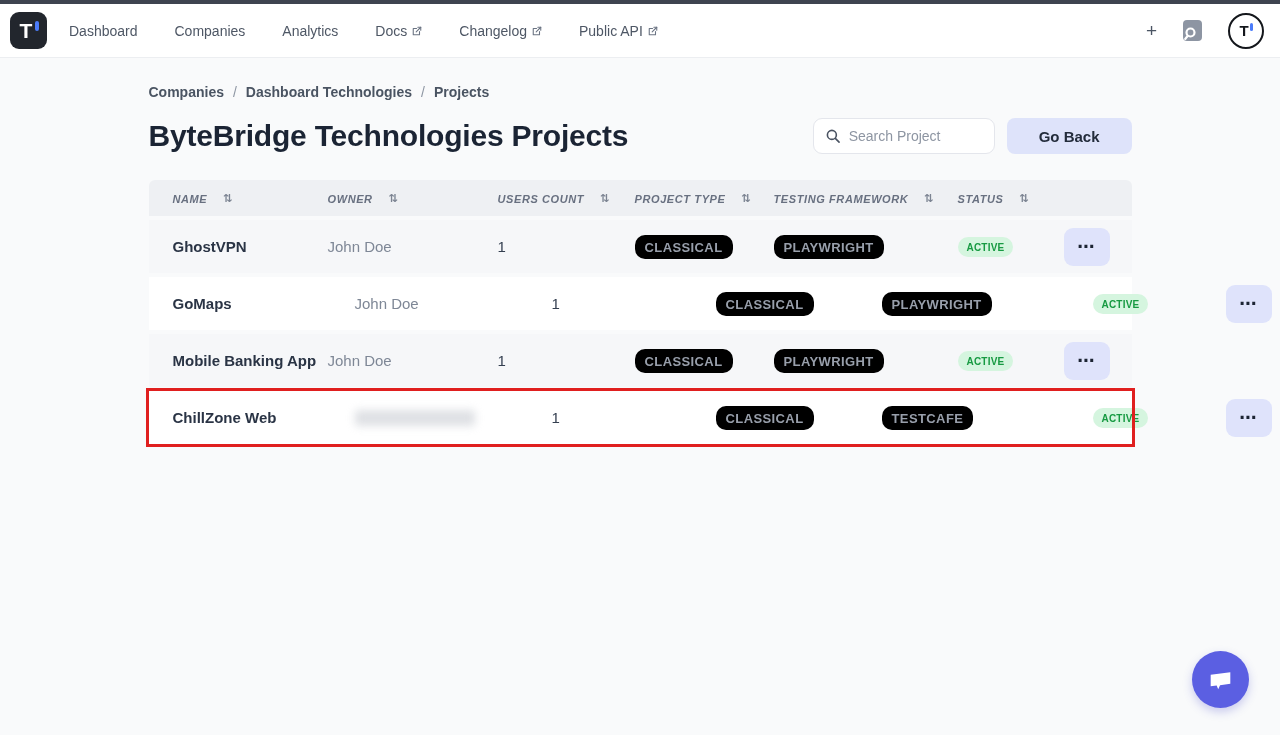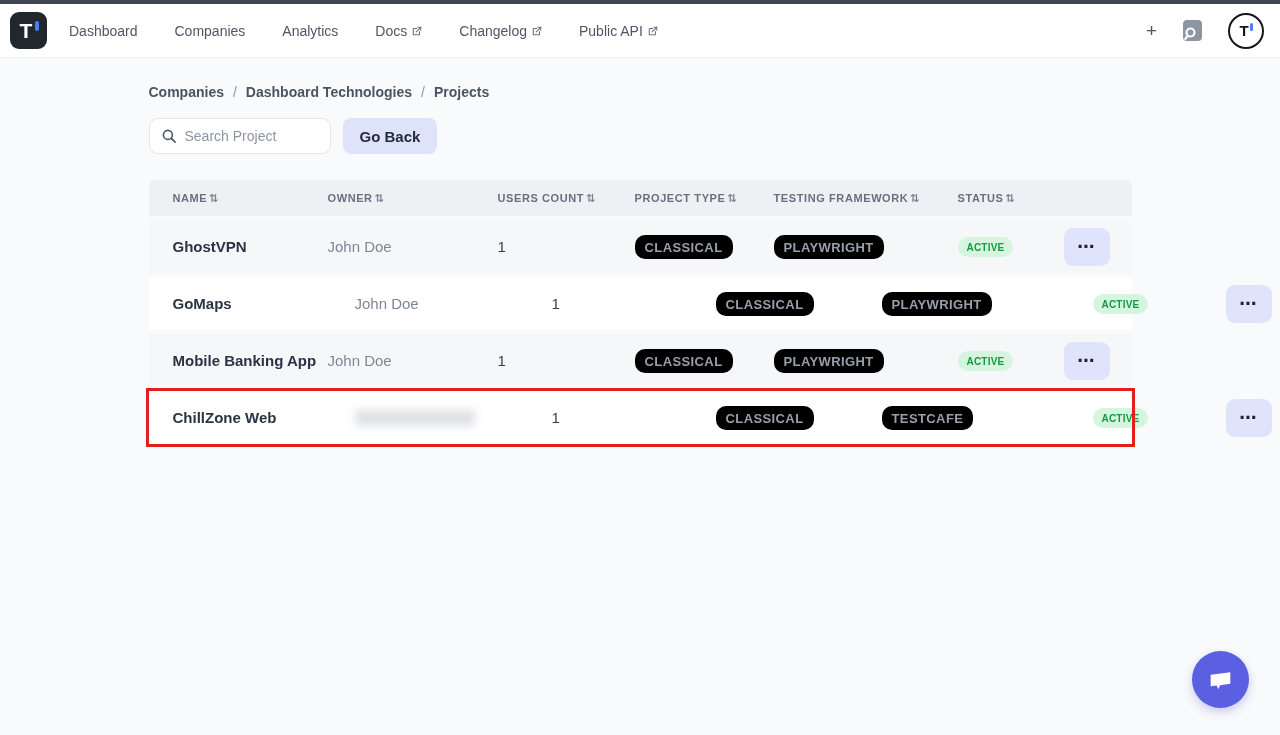--- a/index.html
+++ b/index.html
@@ -47,37 +47,37 @@
   .search-box {
     width:182px; height:36px; background:#fff; border:1px solid #e4e6ec; border-radius:9px;
     display:flex; align-items:center; padding:0 18px 0 11px; gap:8px;
   }
   .search-box input {
     border:none; outline:none; width:100%; font-size:14px; color:#2a3445; background:transparent;
     font-family:"Liberation Sans","DejaVu Sans",sans-serif;
   }
   .search-box input::placeholder { color:#8d95a2; }
   .go-back {
-    height:36px; padding:0 17px; border:none; border-radius:8px; background:#dee3fa;
+    height:36px; padding:0 32px; border:none; border-radius:8px; background:#dee3fa;
     color:#232c3b; font-size:15px; font-weight:600; cursor:pointer;
     font-family:"Liberation Sans","DejaVu Sans",sans-serif;
   }
   
   .ptable { margin-top:26px; }
   .trow {
     display:grid;
     grid-template-columns:155px 170px 137px 139px 184px 92px 1fr;
     align-items:center; padding-left:24px;
   }
   .thead {
     height:36px; background:#eef0f3; border-radius:6px 6px 0 0;
   }
   .th {
     font-size:11px; font-weight:700; letter-spacing:0.6px; color:#687080;
-    display:flex; align-items:flex-start; gap:2px; cursor:pointer;
+    display:flex; align-items:flex-end; gap:16px; cursor:pointer;font-style:italic;
   }
   .sort-ic { font-size:11px; color:#7c8492; font-family:"DejaVu Sans",sans-serif; }
   .tbody-row { height:53px; margin-top:4px; position:relative; }
   .tbody-row.odd { background:#f6f7f9; }
   .tbody-row.even { background:#ffffff;gap:27px; }
   .tbody-row.highlighted { outline:3px solid #e01f1f; outline-offset:0px; z-index:2; }
   .cell-name { font-size:15px; font-weight:700; color:#2a3445; }
   .cell-owner { font-size:15px; color:#7e8796; }
   .cell-count { font-size:15px; color:#343f50; }
   .redacted {
@@ -155,20 +155,21 @@
 <main>
   <div class="breadcrumb" id="breadcrumb">
       <span>Companies</span>
       <span class="crumb-sep">/</span>
       <span>Dashboard Technologies</span>
       <span class="crumb-sep">/</span>
       <span>Projects</span>
     </div>
 
   <div class="title-row">
+    <h1 class="page-title">ByteBridge Technologies Projects</h1>
     <div class="title-actions">
       <div class="search-box">
         <span style="display:flex;">
           <svg width="16" height="16" viewBox="0 0 20 20" fill="none" stroke="#4a5362" stroke-width="2" stroke-linecap="round">
             <circle cx="8.6" cy="8.6" r="5.6"></circle>
             <line x1="13.2" y1="13.2" x2="17.6" y2="17.6"></line>
           </svg>
         </span>
         <input type="text" placeholder="Search Project" style="">
       </div>

